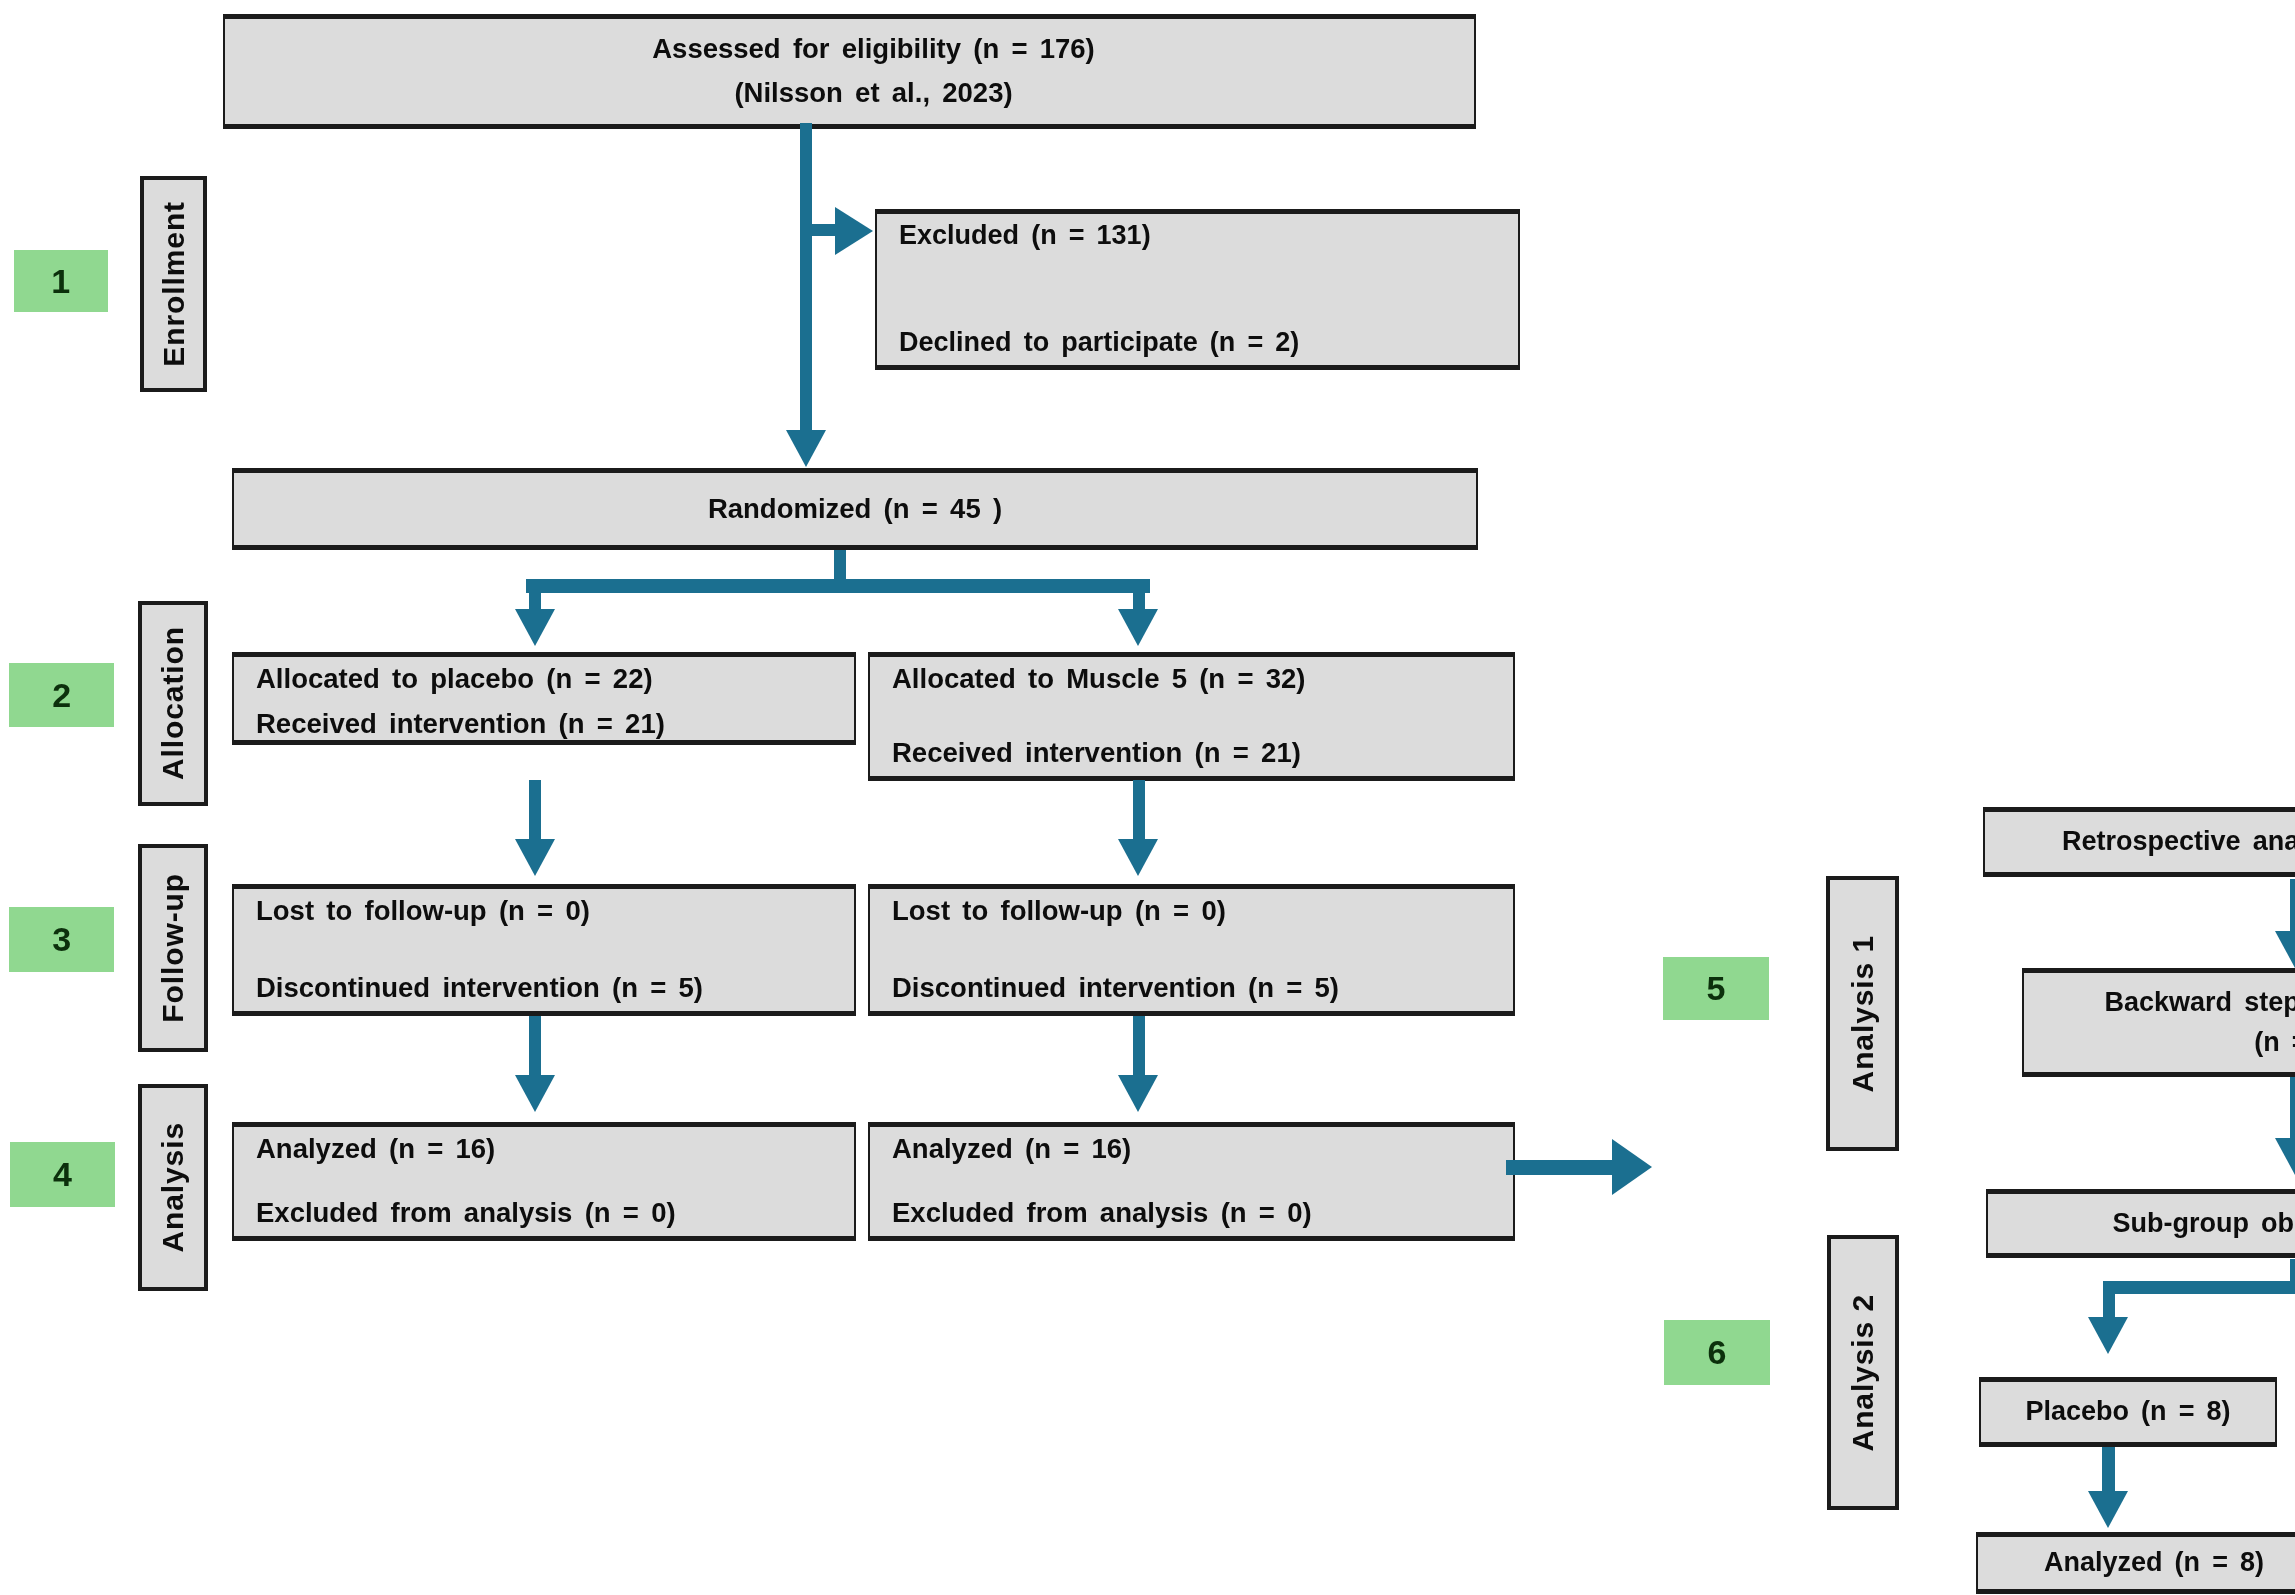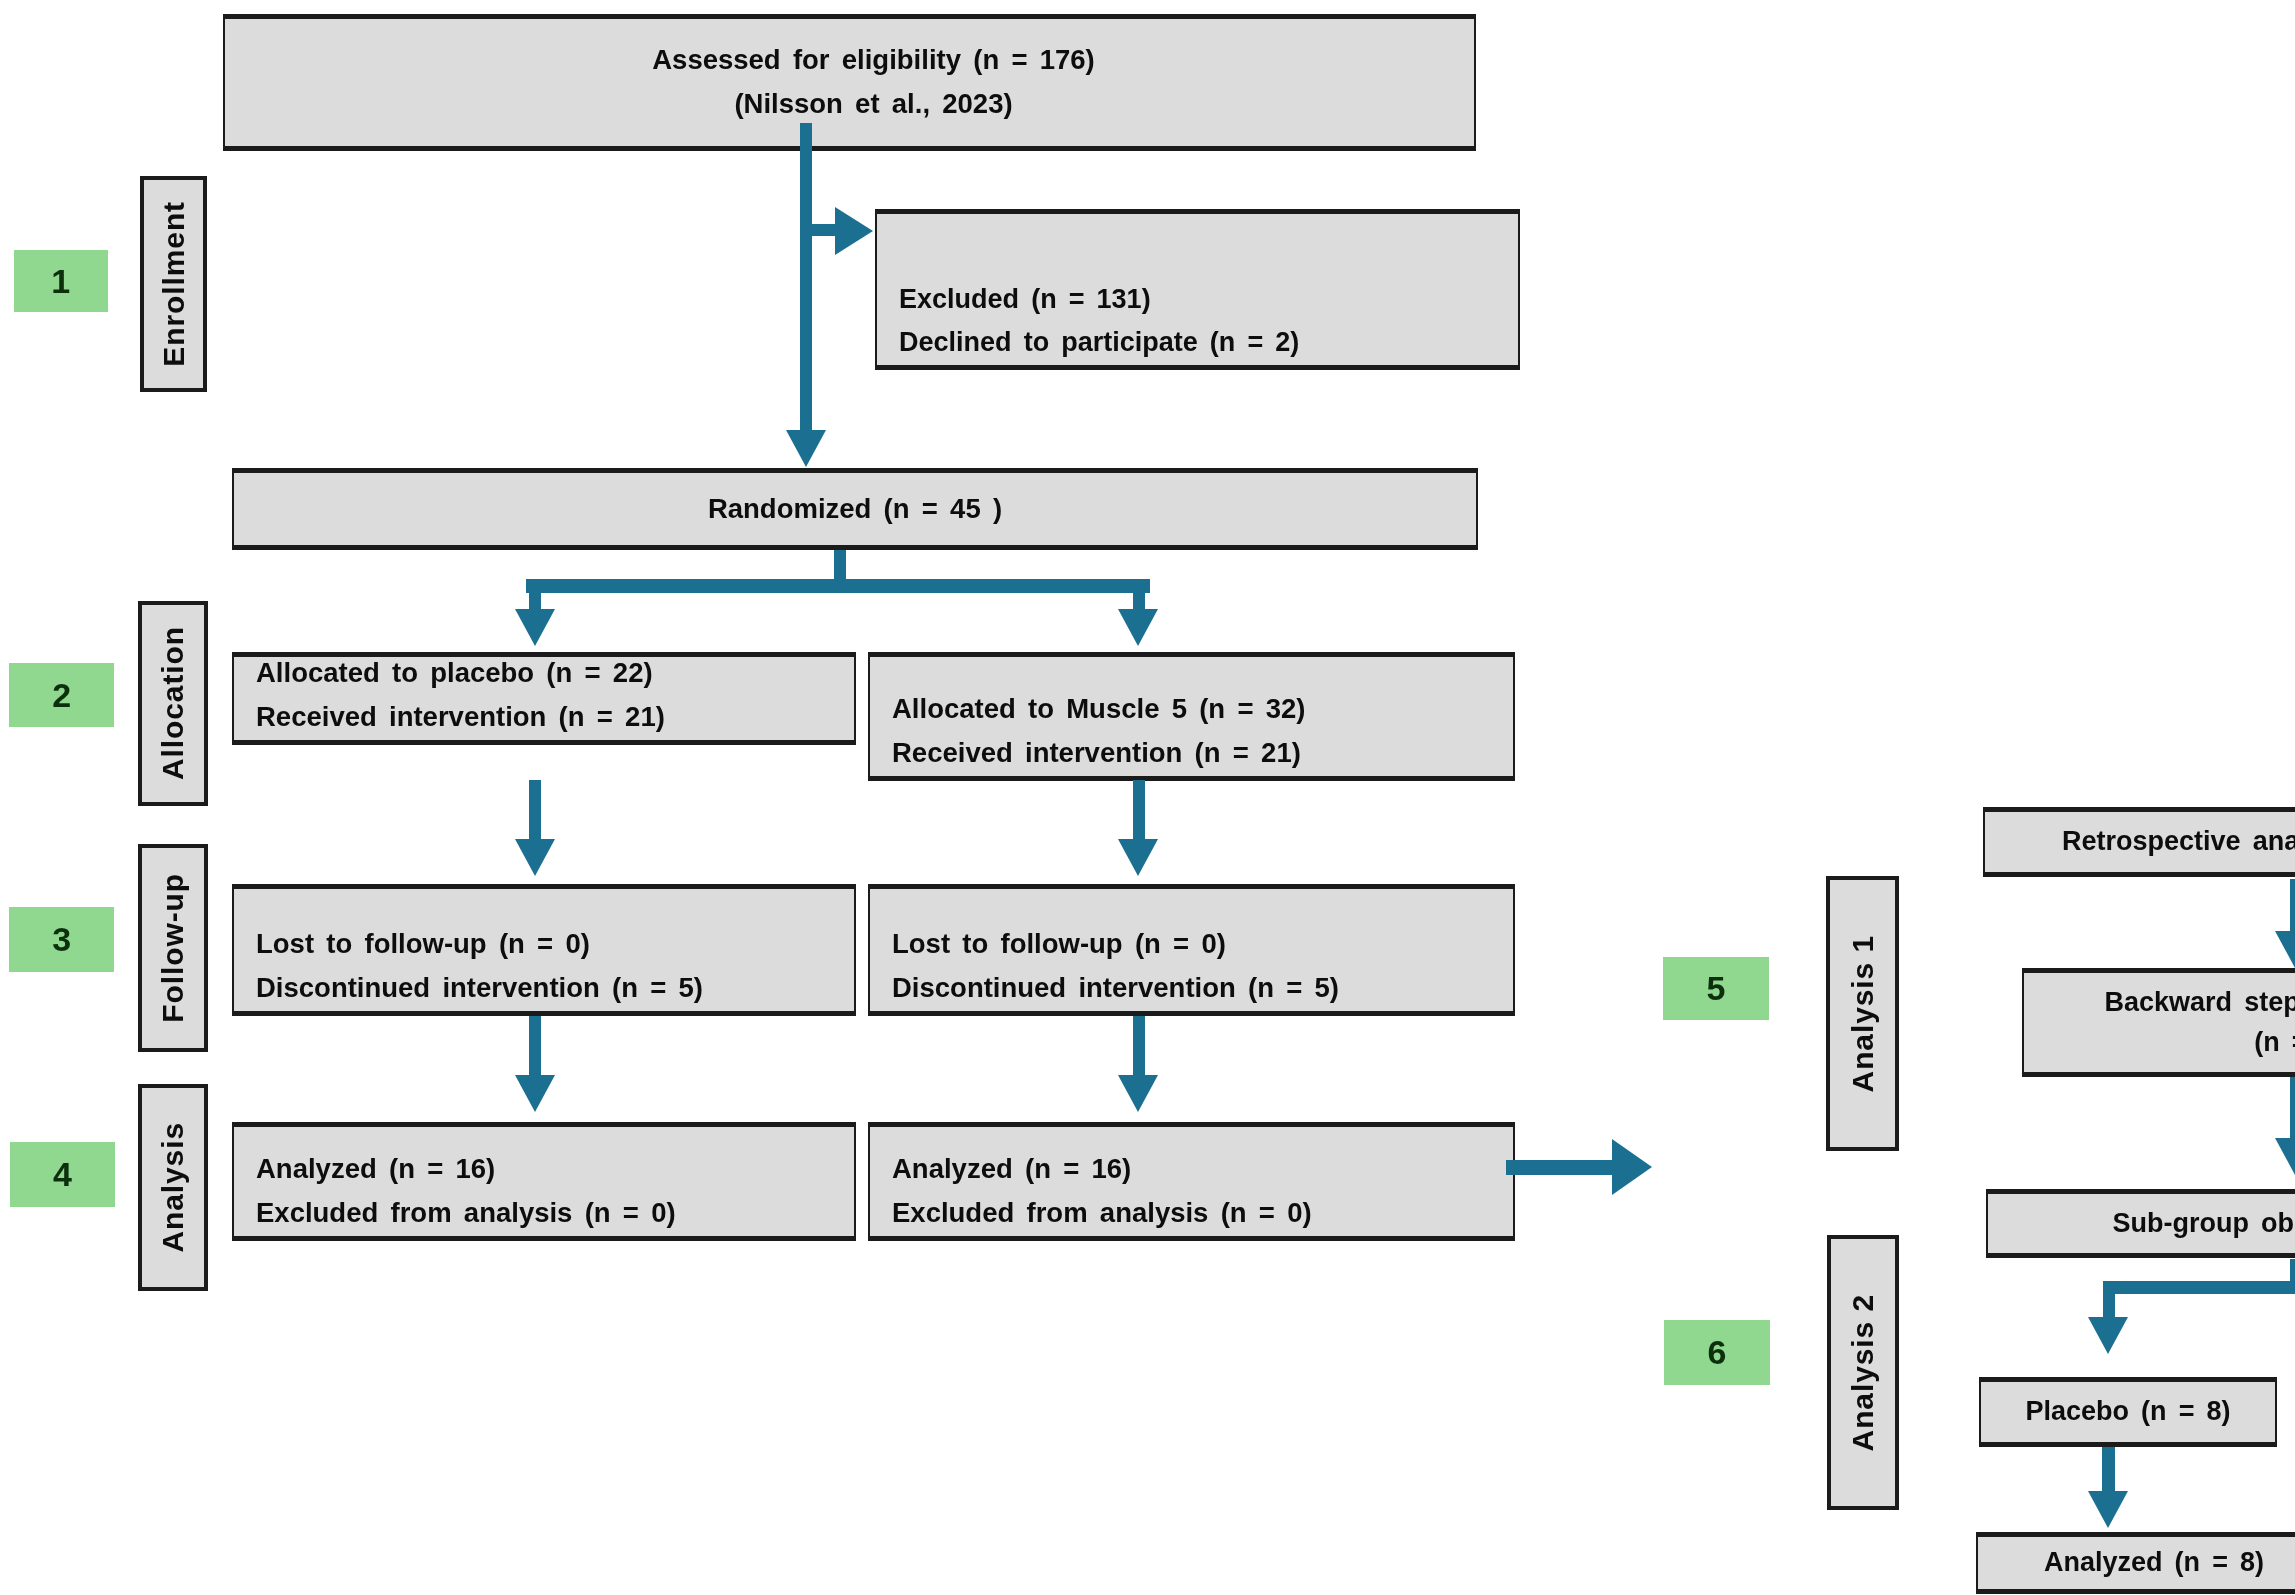--- a/index.html
+++ b/index.html
@@ -12,21 +12,21 @@
   #canvas{
     position:relative;width:2658px;height:1596px;background:#ffffff;overflow:hidden;
     font-family:"Liberation Sans",sans-serif;font-weight:bold;color:#0d0d0d;
   }
   .box{
     position:absolute;background:var(--fill);
     border:2.8px solid var(--border);border-top-width:5px;border-bottom-width:5px;
     box-sizing:border-box;
   }
   .box.center{display:flex;flex-direction:column;align-items:center;justify-content:center;text-align:center;}
-  .box.left{display:flex;flex-direction:column;justify-content:flex-end;padding-left:22px;}
+  .box.left{display:flex;flex-direction:column;justify-content:space-between;padding-left:22px;}
   .ln{font-size:27.5px;line-height:1.62;word-spacing:4.6px;white-space:nowrap;}
   .ln.sm{font-size:27px;}
   .tag{
     position:absolute;background:var(--green);color:#0c300c;
     display:flex;align-items:center;justify-content:center;
     font-size:34px;font-weight:bold;
   }
   .vlabel{
     position:absolute;background:var(--fill);
     border:4.1px solid var(--border);box-sizing:border-box;
@@ -61,21 +61,21 @@
   <div class="vlabel" style="left:138px;top:601px;width:70px;height:205px;">
       <span>Allocation</span>
     </div>
   <div class="vlabel" style="left:138px;top:844px;width:70px;height:208px;">
       <span>Follow-up</span>
     </div>
   <div class="vlabel" style="left:138px;top:1084px;width:70px;height:207px;">
       <span>Analysis</span>
     </div>
 
-  <div class="box center" style="left:223px;top:13.8px;width:1253px;height:137px;padding-left:48px;">
+  <div class="box center" style="left:223px;top:13.8px;width:1253px;height:115px;padding-left:48px;">
     <div class="ln">Assessed for eligibility (n = 176)</div>
     <div class="ln">(Nilsson et al., 2023)</div>
   </div>
 
   <div class="box left" style="left:875px;top:209px;width:645px;height:161px;">
     <div class="ln sm">Excluded (n =  131)</div>
     <div class="ln sm">Declined to participate (n = 2)</div>
   </div>
 
   <div class="box center" style="left:232px;top:468px;width:1246px;height:82px;">

